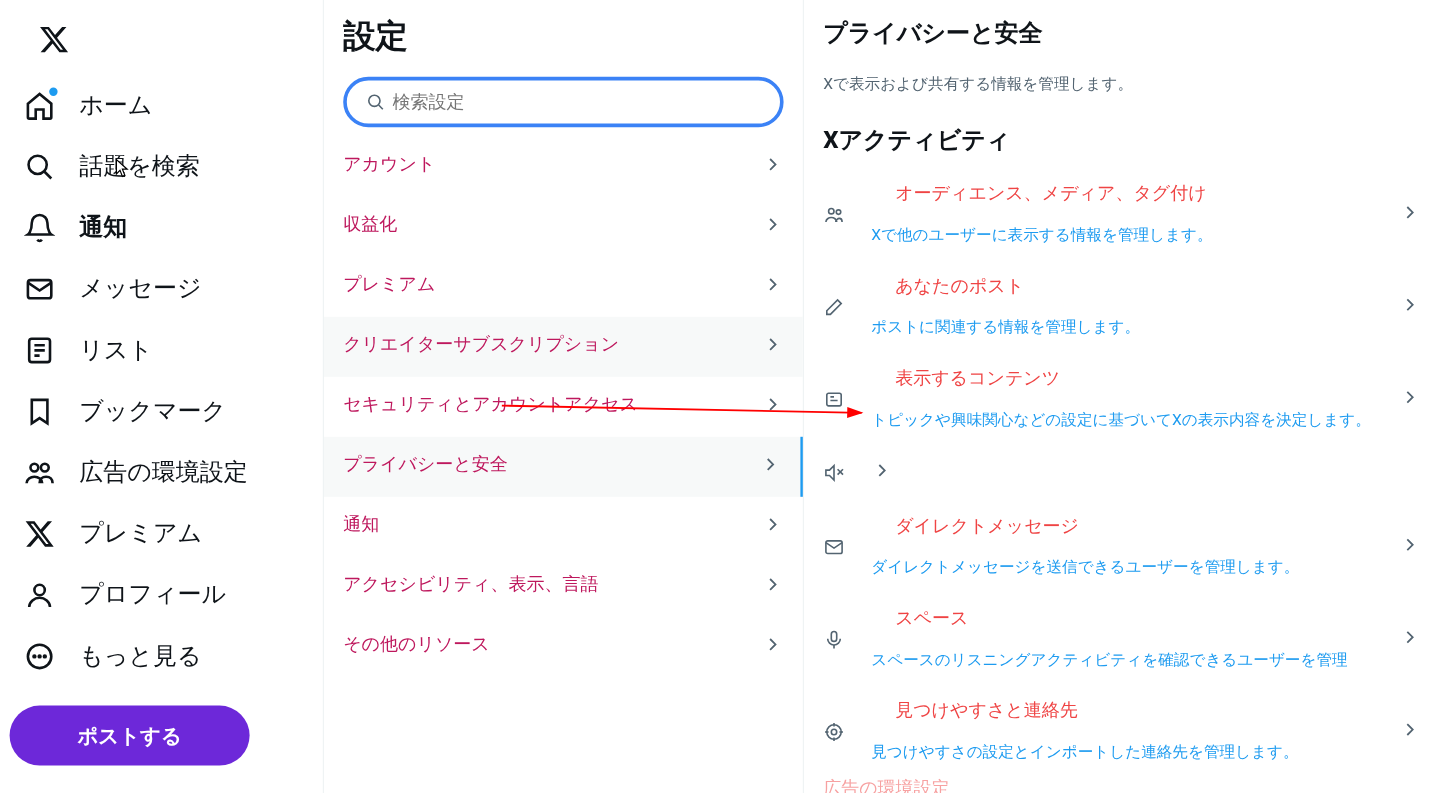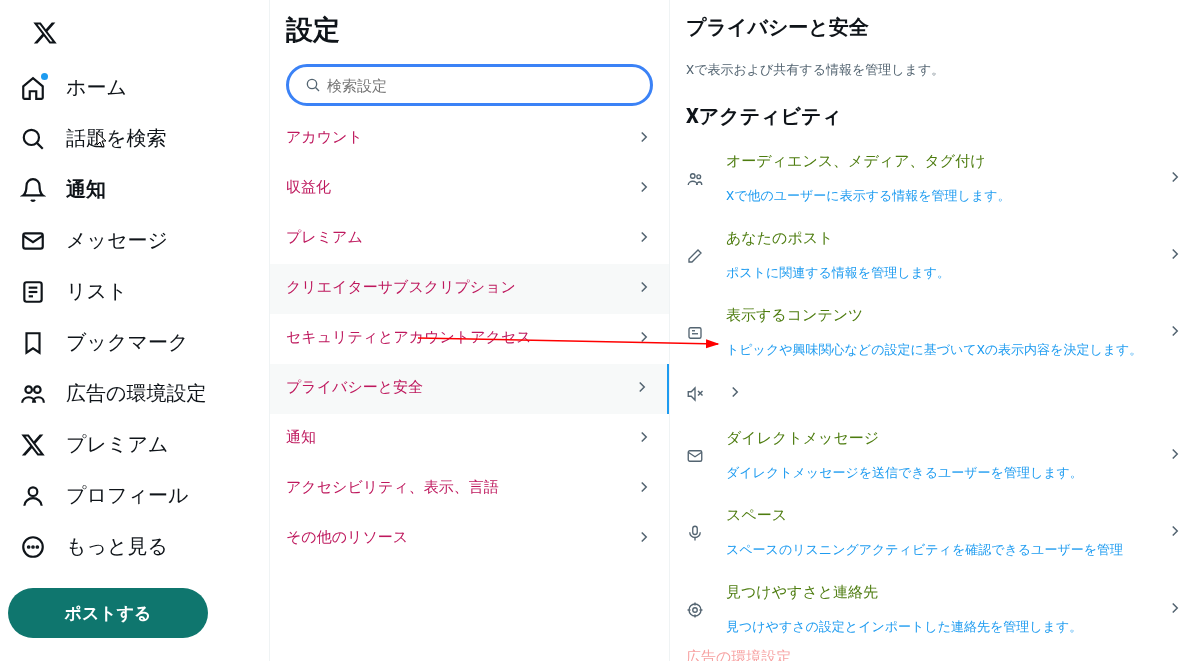--- a/index.html
+++ b/index.html
@@ -9,39 +9,39 @@
 .col-settings { width:400px; border-right:1px solid #eff3f4; display:flex; flex-direction:column; }
 .col-detail { flex:1; display:flex; flex-direction:column; padding:0 16px 0 16px; }
 .logo { width:50px; height:50px; display:flex; align-items:center; justify-content:center; margin:4px 0 4px 12px; }
 .logo svg { width:26px; height:26px; }
 .nav-item { display:flex; align-items:center; padding:12px 12px; border-radius:9999px; cursor:pointer; }
 .nav-active { font-weight:700; }
 .nav-icon { width:26px; height:26px; margin-right:20px; display:flex; align-items:center; justify-content:center; color:#0f1419; position:relative; }
 .nav-icon svg { width:26px; height:26px; }
 .nav-label { font-size:20px; }
 .dot { position:absolute; top:-2px; right:-2px; width:7px; height:7px; background:#1d9bf0; border-radius:50%; }
-.post-btn { margin:16px 0 0 0; width:200px; height:50px; background:#0f766e; color:#fff; border:none; border-radius:9999px; font-size:17px; font-weight:700; cursor:pointer; }
+.post-btn { margin:16px 0 0 0; width:200px; height:50px; background:#6d28d9; color:#fff; border:none; border-radius:9999px; font-size:17px; font-weight:700; cursor:pointer; }
 .settings-header { font-size:27px; font-weight:800; padding:12px 16px 12px 16px; }
 .search-wrap { padding:4px 16px 8px 16px; }
 .search-box { display:flex; align-items:center; border:3px solid #3b82f6; border-radius:9999px; height:42px; padding:0 16px; }
 .search-box svg { width:16px; height:16px; color:#536471; margin-right:6px; }
 .search-box input { border:none; outline:none; font-size:15px; flex:1; background:transparent; }
 .settings-item { display:flex; align-items:flex-start; justify-content:space-between; padding:14px 16px; cursor:pointer; font-size:15px; color:#be185d; position:relative; }
 .settings-item.hover-bg { background:#f7f9f9; }
 .settings-item.selected { border-right:2px solid #1d9bf0; background:#f7f9f9; }
 .chev { color:#536471; }
 .chev svg { width:18px; height:18px; }
 .detail-header { font-size:20px; font-weight:800; padding:14px 0 6px 0; }
 .detail-sub { font-size:13px; color:#536471; padding:14px 0 14px 0; }
 .section-h { font-size:20px; font-weight:800; padding:10px 0 10px 0; }
 .detail-item { display:flex; align-items:center; padding:12px 0; cursor:pointer; }
 .detail-item .di-icon { width:40px; display:flex; align-items:flex-start; justify-content:flex-start; color:#536471; padding-top:0; }
 .detail-item .di-icon svg { width:18px; height:18px; }
 .detail-item .di-body { flex:1; }
-.detail-item .di-title { font-size:15px; color:#4d7c0f; }
+.detail-item .di-title { font-size:15px; color:#ef4444;margin-left:20px; }
 .detail-item .di-desc { font-size:13px; color:#1d9bf0; margin-top:16px; }
 .detail-item .di-chev { color:#536471; }
 .detail-item .di-chev svg { width:18px; height:18px; }
 .arrow-annot { position:absolute; pointer-events:none; }
 .cursor-annot { position:absolute; left:92px; top:132px; pointer-events:none; font-size:14px; color:#000; }
 </style>
 </head>
 <body>
 
 <div class="app">

